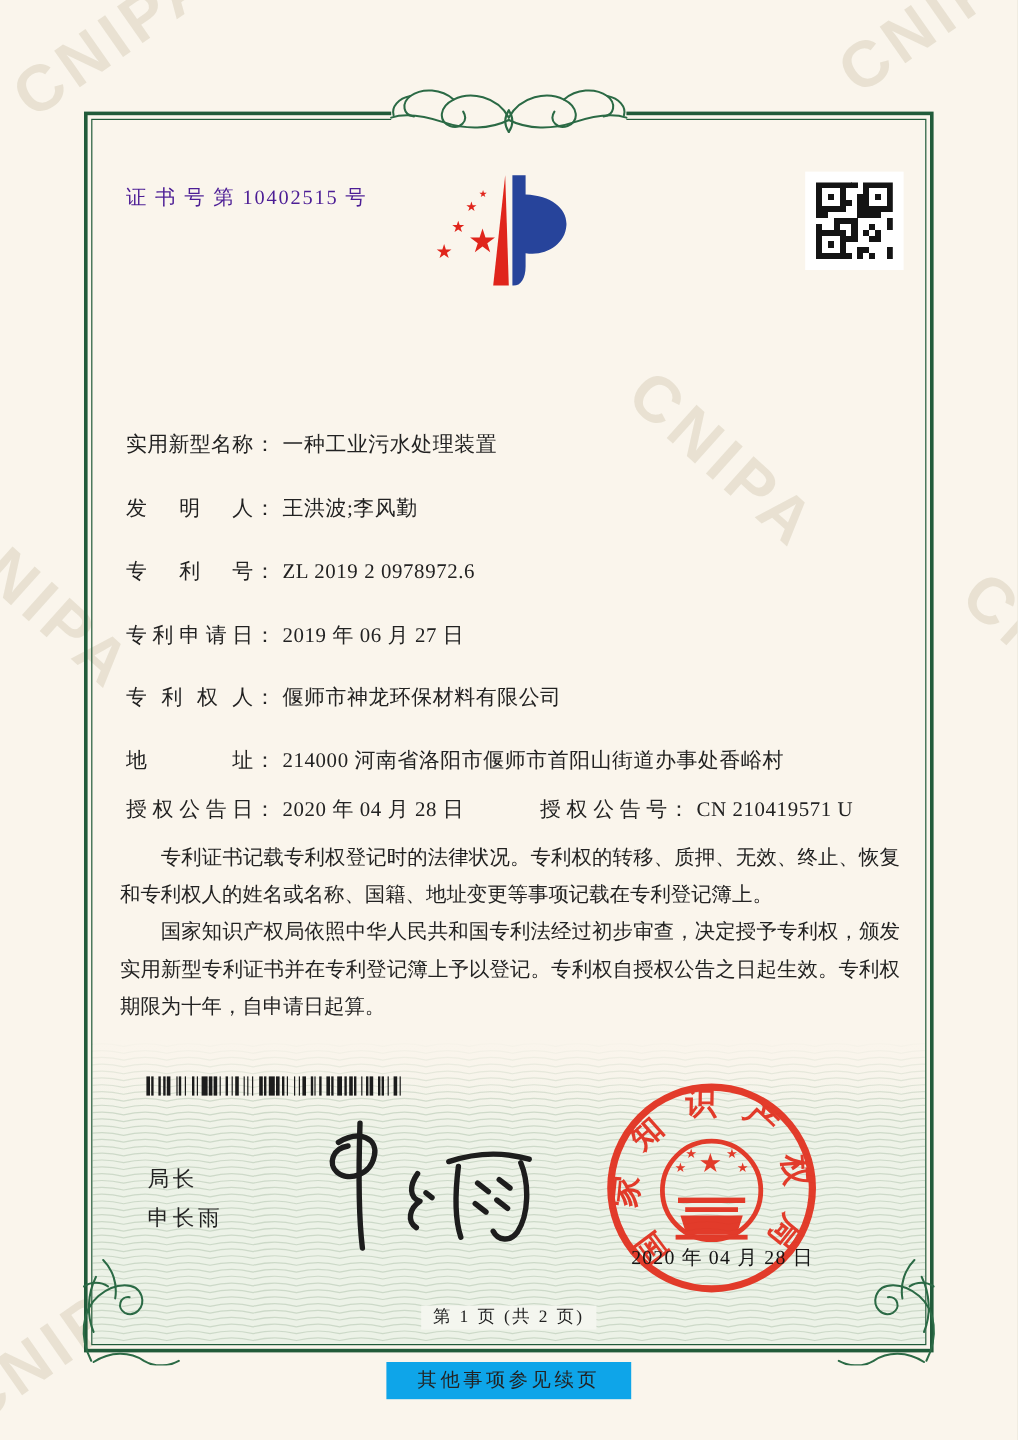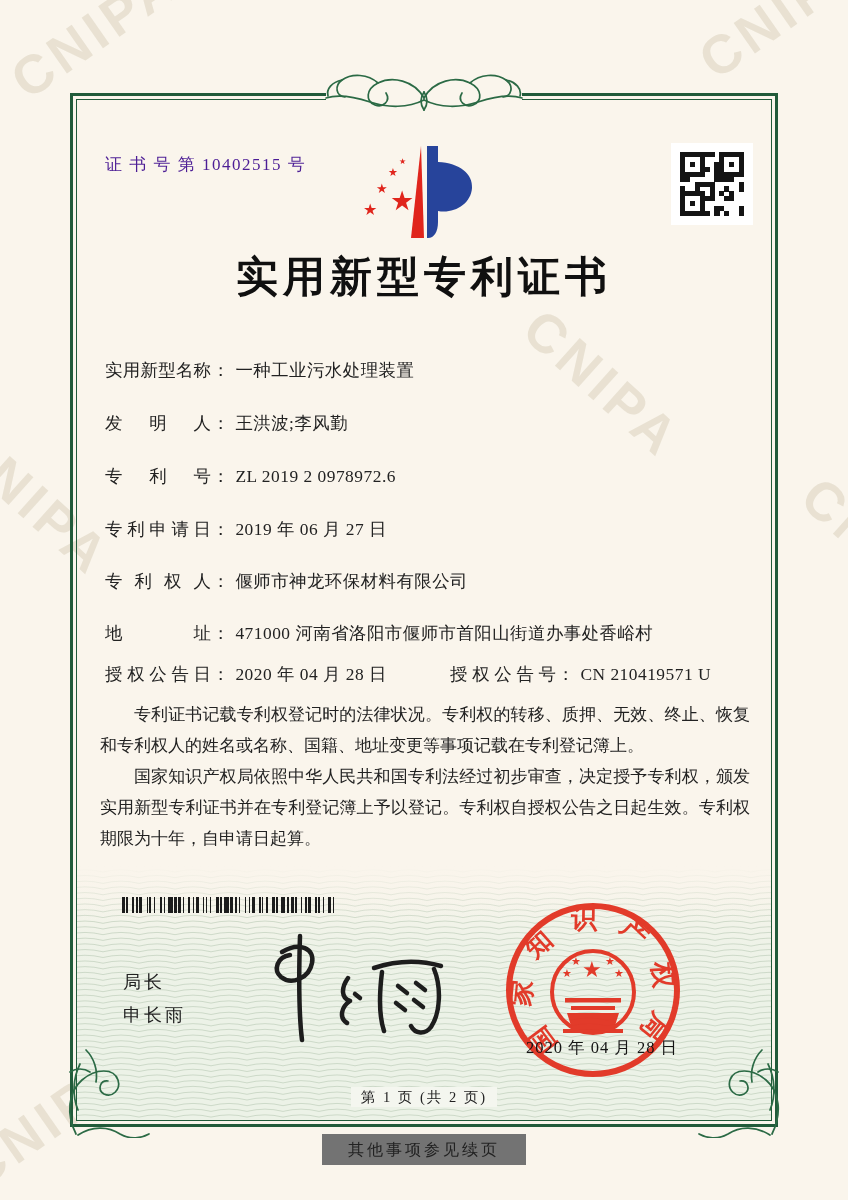--- a/index.html
+++ b/index.html
@@ -67,21 +67,21 @@
   .director-name{position:absolute;left:123px;top:1003px;font-size:18px;letter-spacing:3px;z-index:5;}
   .sig{position:absolute;left:248px;top:926px;z-index:6;}
   .sig path{stroke:#1d1d1d;stroke-width:4.5;fill:none;stroke-linecap:round;stroke-linejoin:round;}
   .seal{position:absolute;left:503px;top:900px;z-index:7;opacity:.94;}
   .seal .rd{fill:var(--red);}
   .seal-date{position:absolute;left:512px;top:1037px;width:180px;text-align:center;
     font-size:16.5px;color:#141414;letter-spacing:1px;z-index:8;white-space:nowrap;}
   .page-info{position:absolute;left:77px;top:1088px;width:694px;text-align:center;z-index:5;font-size:14.5px;}
   .page-info span{background:#f4f6ef;padding:2px 10px;letter-spacing:2px;}
   .footer-note{position:absolute;left:0;top:1140px;width:100%;text-align:center;z-index:5;}
-  .footer-note span{background:#737373;padding:7px 26px;font-size:16px;letter-spacing:3px;margin-top:24px;}
+  .footer-note span{background:#0ea5e9;padding:7px 26px;font-size:16px;letter-spacing:3px;margin-top:24px;}
   .orn-stroke{stroke:var(--orn);fill:none;stroke-width:1.7;stroke-linecap:round;}
 </style>
 </head>
 <body>
 
 <div class="page">
 
   <span class="wm" style="left:0px;top:0px;transform:rotate(-35deg);">CNIPA</span>
   <span class="wm" style="left:688px;top:-20px;transform:rotate(-35deg);">CNIPA</span>
   <span class="wm" style="left:508px;top:352px;transform:rotate(42deg);">CNIPA</span>
@@ -273,40 +273,39 @@
         <rect x="9.85" y="59.08" width="5.07" height="5.07"></rect>
         <rect x="14.77" y="59.08" width="5.07" height="5.07"></rect>
         <rect x="19.69" y="59.08" width="5.07" height="5.07"></rect>
         <rect x="24.62" y="59.08" width="5.07" height="5.07"></rect>
         <rect x="34.46" y="59.08" width="5.07" height="5.07"></rect>
         <rect x="44.31" y="59.08" width="5.07" height="5.07"></rect>
         <rect x="59.08" y="59.08" width="5.07" height="5.07"></rect>
       </svg>
   </div>
 
-  <div class="title">实用新型专利证书</div>
 
   <div class="fields">
     <div class="frow" style="top:8px">
       <span class="flabel">实用新型名称</span><span class="fcolon">：</span><span class="fvalue">一种工业污水处理装置</span>
     </div>
     <div class="frow" style="top:61px">
       <span class="flabel">发明人</span><span class="fcolon">：</span><span class="fvalue">王洪波;李风勤</span>
     </div>
     <div class="frow" style="top:114px">
       <span class="flabel">专利号</span><span class="fcolon">：</span><span class="fvalue">ZL 2019 2 0978972.6</span>
     </div>
     <div class="frow" style="top:167px">
       <span class="flabel">专利申请日</span><span class="fcolon">：</span><span class="fvalue">2019 年 06 月 27 日</span>
     </div>
     <div class="frow" style="top:219px">
       <span class="flabel">专利权人</span><span class="fcolon">：</span><span class="fvalue">偃师市神龙环保材料有限公司</span>
     </div>
     <div class="frow" style="top:271px">
-      <span class="flabel">地址</span><span class="fcolon">：</span><span class="fvalue">471000 河南省洛阳市偃师市首阳山街道办事处香峪村</span>
+      <span class="flabel">地址</span><span class="fcolon">：</span><span class="fvalue">214000 河南省洛阳市偃师市首阳山街道办事处香峪村</span>
     </div>
   </div>
 
   <div class="grant">
     <span class="g1">
       <span class="flabel">授权公告日</span><span class="fcolon">：</span><span class="fvalue">2020 年 04 月 28 日</span>
     </span>
     <span class="g2">
       <span class="flabel">授权公告号</span><span class="fcolon">：</span><span class="fvalue">CN 210419571 U</span>
     </span>

